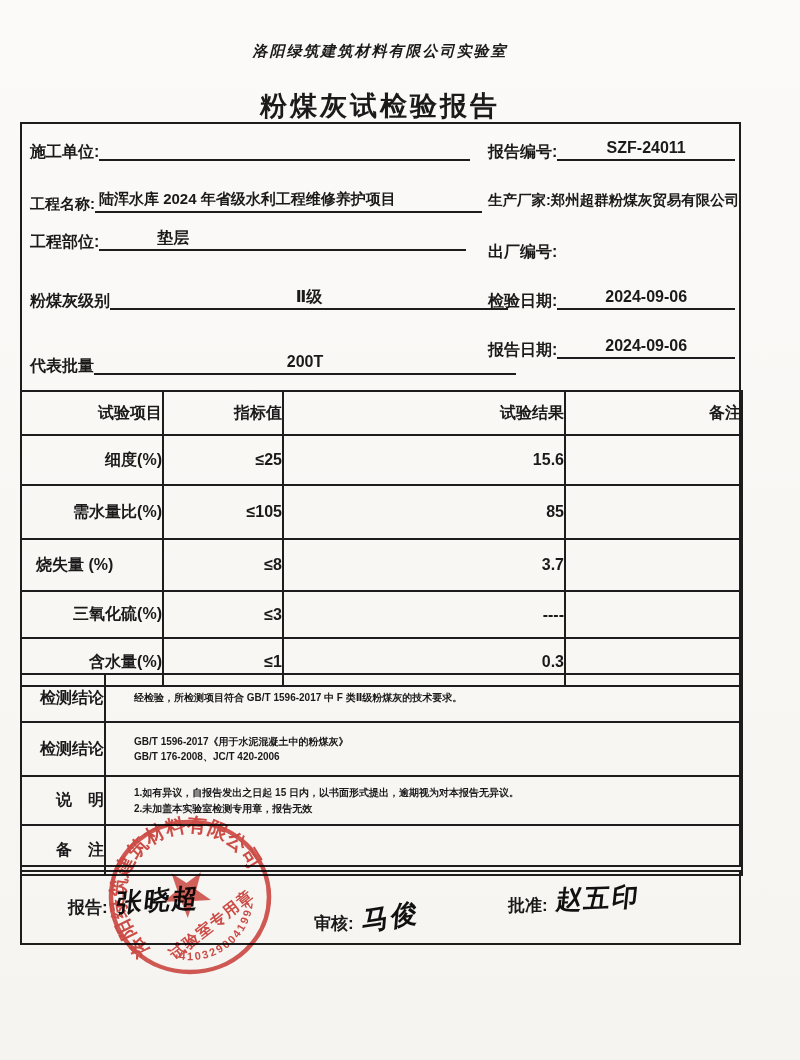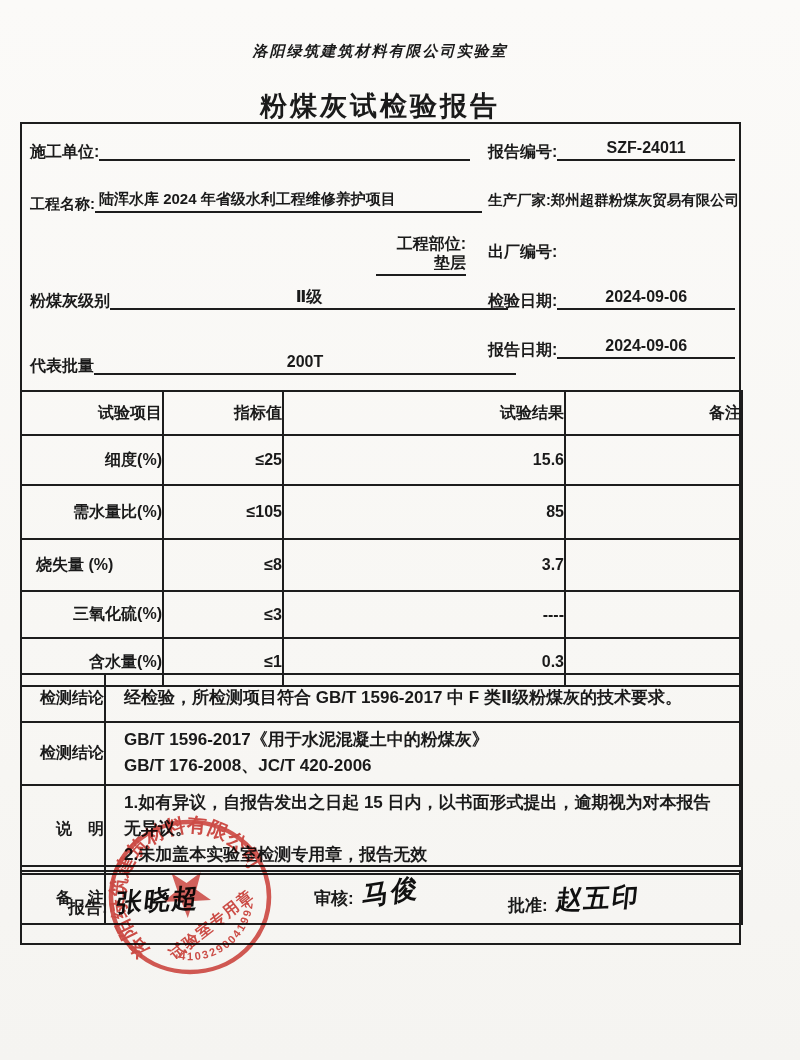--- a/index.html
+++ b/index.html
@@ -22,21 +22,21 @@
   .field .u{flex:1 1 auto;border-bottom:2px solid #1d1d1d;text-align:center;
     padding-bottom:1px;min-height:20px;}
   .field .u.alignleft{text-align:left;padding-left:58px;}
   .field.small{font-size:14.5px;}
 
   table.tbl{position:absolute;left:-2px;border-collapse:collapse;table-layout:fixed;}
   table.tbl td{border:2px solid #1d1d1d;text-align:right;vertical-align:middle;
     font-size:16px;font-weight:600;padding:0;}
   table.main{top:266px;width:721px;}
   table.sect{top:549px;width:721px;}
-  table.sect td.content{text-align:left;padding:4px 18px;font-size:17px;line-height:1.55;}
+  table.sect td.content{text-align:left;padding:4px 28px;font-size:10px;line-height:1.55;}
   table.sect td.lblcell{font-size:16px;border-radius:21px;}
 
   .sigbox{position:absolute;left:20px;top:870px;width:717px;height:71px;
     border:2px solid #1d1d1d;}
   .siggroup{position:absolute;display:flex;align-items:center;font-size:17px;font-weight:700;}
   .sig{display:inline-block;font-size:26px;font-weight:700;color:#101010;
     transform:rotate(-4deg) skewX(-10deg);margin-left:8px;margin-top:-14px;
     letter-spacing:2px;}
   .sig.s2{transform:rotate(-9deg) skewX(-14deg);font-size:27px;}
   .sig.s3{transform:rotate(-2deg) skewX(-8deg);}
@@ -55,21 +55,21 @@
   <div class="box">
 
     <div class="field" style="left:8px;top:14px;width:440px;">
       <span class="lbl">施工单位:</span>
       <span class="u"></span>
     </div>
     <div class="field" style="left:8px;top:66px;width:452px;font-size:15px;">
       <span class="lbl">工程名称:</span>
       <span class="u alignleft" style="padding-left:4px;text-align:left;">陆浑水库 2024 年省级水利工程维修养护项目</span>
     </div>
-    <div class="field" style="left:8px;top:110px;width:436px;flex-direction:column;">
+    <div class="field" style="left:8px;top:104px;width:436px;">
       <span class="lbl">工程部位:</span>
       <span class="u alignleft">垫层</span>
     </div>
     <div class="field" style="left:8px;top:163px;width:478px;">
       <span class="lbl">粉煤灰级别</span>
       <span class="u">Ⅱ级</span>
     </div>
     <div class="field" style="left:8px;top:228px;width:486px;">
       <span class="lbl">代表批量</span>
       <span class="u">200T</span>
@@ -172,21 +172,21 @@
       </tr>
     </tbody>
       </table>
   </div>
 
   <div class="sigbox">
     <div class="siggroup" style="left:46px;top:24px;">
       <span>报告:</span>
       <span class="sig">张晓超</span>
     </div>
-    <div class="siggroup" style="left:292px;top:15px;justify-content:center;">
+    <div class="siggroup" style="left:292px;top:40px;justify-content:center;">
       <span>审核:</span>
       <span class="sig s2">马俊</span>
     </div>
     <div class="siggroup" style="left:486px;top:22px;">
       <span>批准:</span>
       <span class="sig s3">赵五印</span>
     </div>
   </div>
 
   <svg class="stamp" viewBox="-110 -110 220 220">

